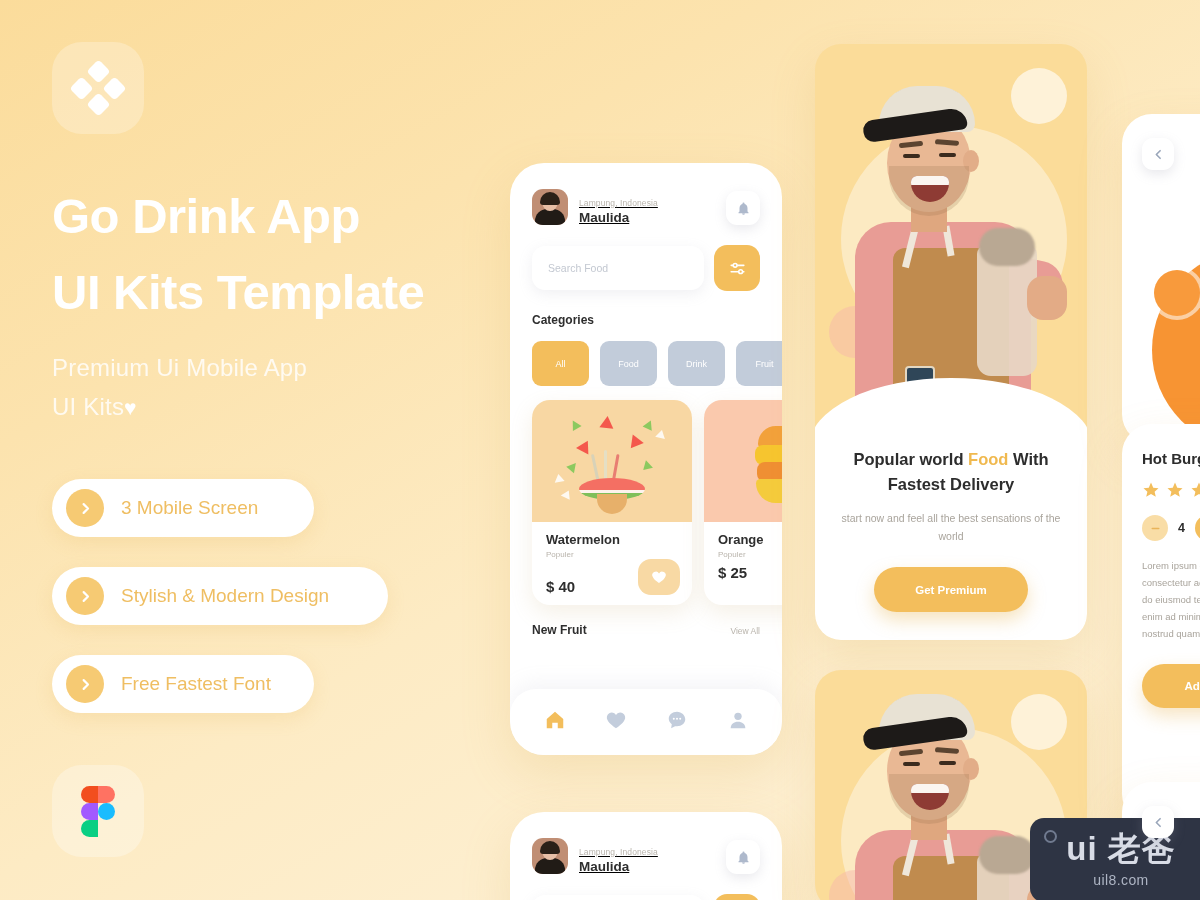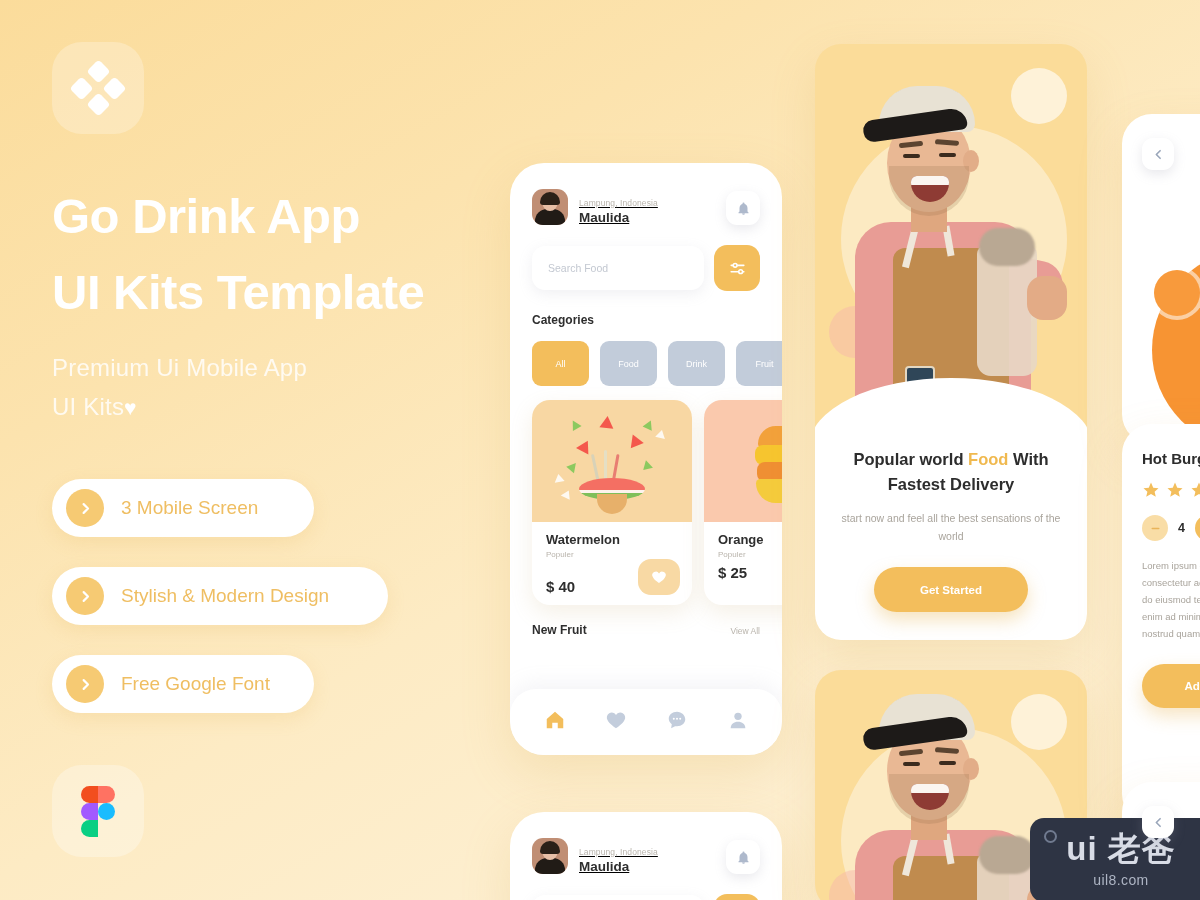--- a/index.html
+++ b/index.html
@@ -342,21 +342,21 @@
         </svg>
     </span>
     <span class="ptxt">Stylish &amp; Modern Design</span>
   </div>
   <div class="pill pill-2">
     <span class="arrow">
       <svg viewBox="0 0 24 24" fill="none" stroke="#fff" stroke-width="3.4" stroke-linecap="round" stroke-linejoin="round">
           <polyline points="9 5 16 12 9 19"></polyline>
         </svg>
     </span>
-    <span class="ptxt">Free Google Font</span>
+    <span class="ptxt">Free Fastest Font</span>
   </div>
 
   <div class="figma-badge">
     <div class="figma">
       <i class="fg-red"></i>
         <i class="fg-org"></i>
         <i class="fg-pur"></i>
         <i class="fg-blue"></i>
         <i class="fg-green"></i>
     </div>
@@ -546,21 +546,21 @@
         <div class="m-hand"></div>
       </div>
     </div>
     <div class="pc-white"></div>
     <div class="pc-body">
       <div class="pc-title">
         <span>Popular world </span><span class="hl">Food</span><span> With</span>
         <div>Fastest Delivery</div>
       </div>
       <div class="pc-sub">start now and feel all the best sensations of the world</div>
-      <div class="pc-btn">Get Started</div>
+      <div class="pc-btn">Get Premium</div>
     </div>
   </div>
 
   <div class="photo-card pc-2">
     <div class="pc-photo">
       <div class="blob-lg" style="top:58px"></div>
         <div class="blob-sm"></div>
         <div class="blob-pk" style="top:200px"></div>
       <div class="man" style="top:18px">
         <div class="m-arm"></div>

